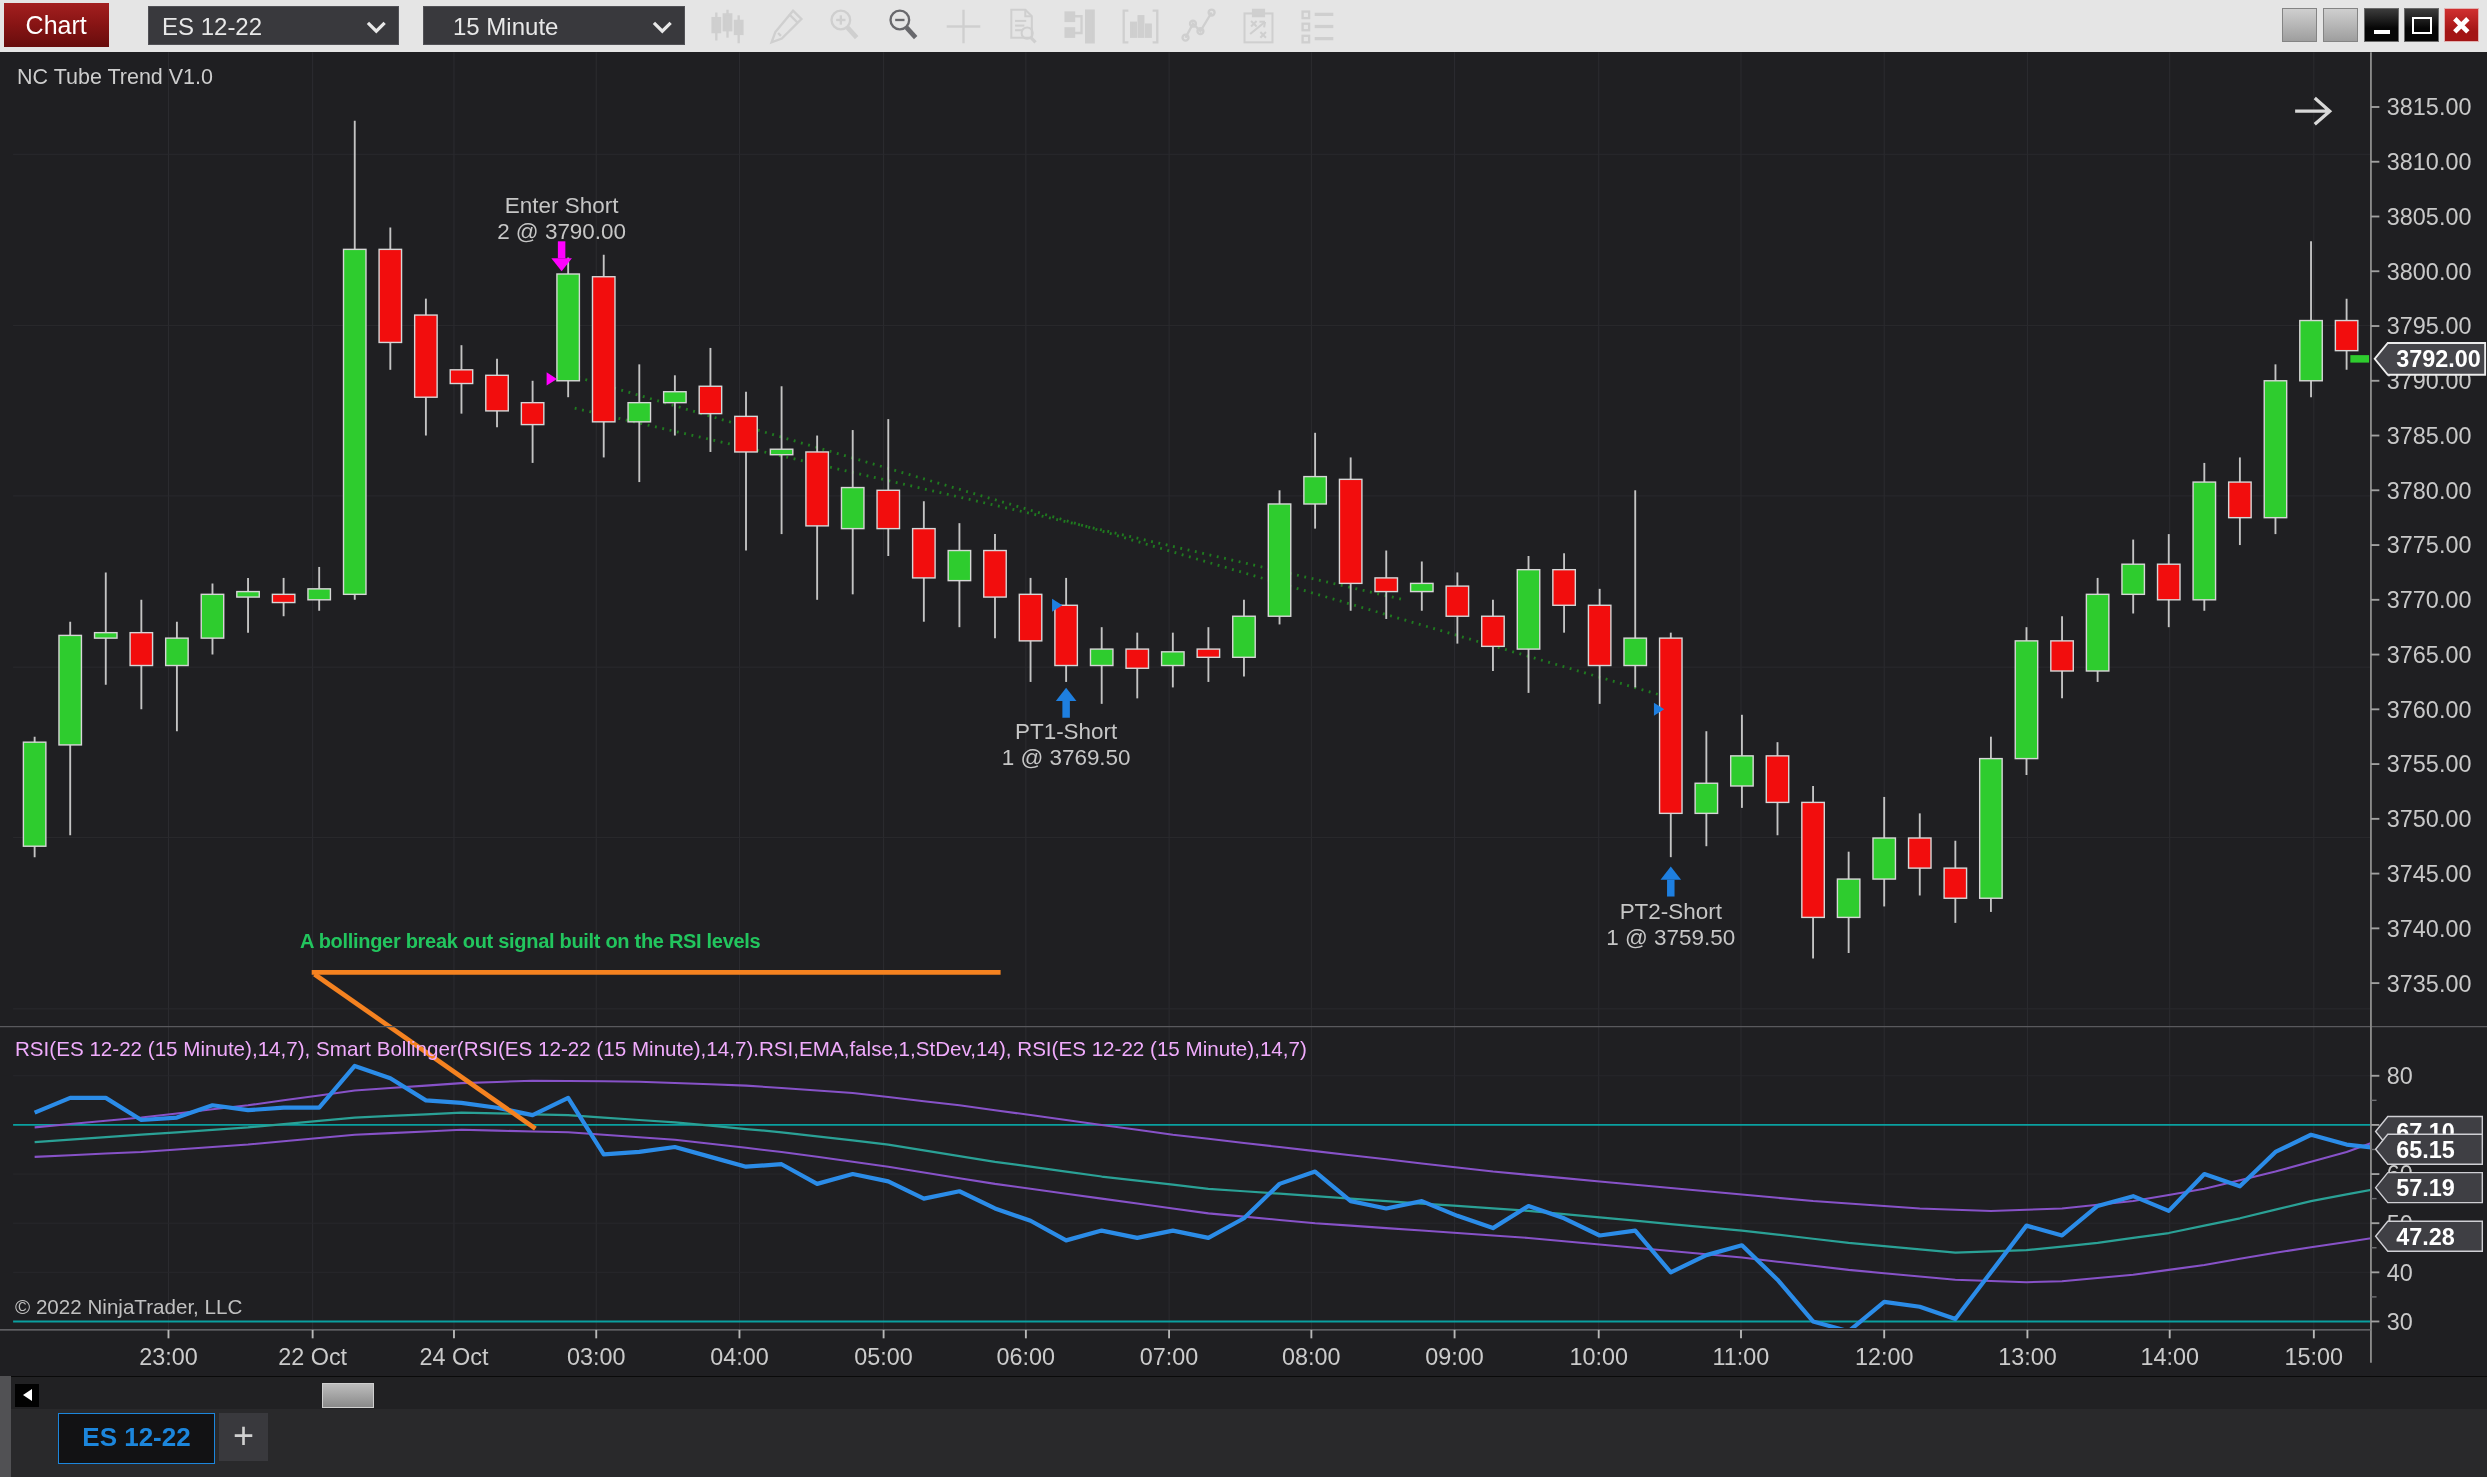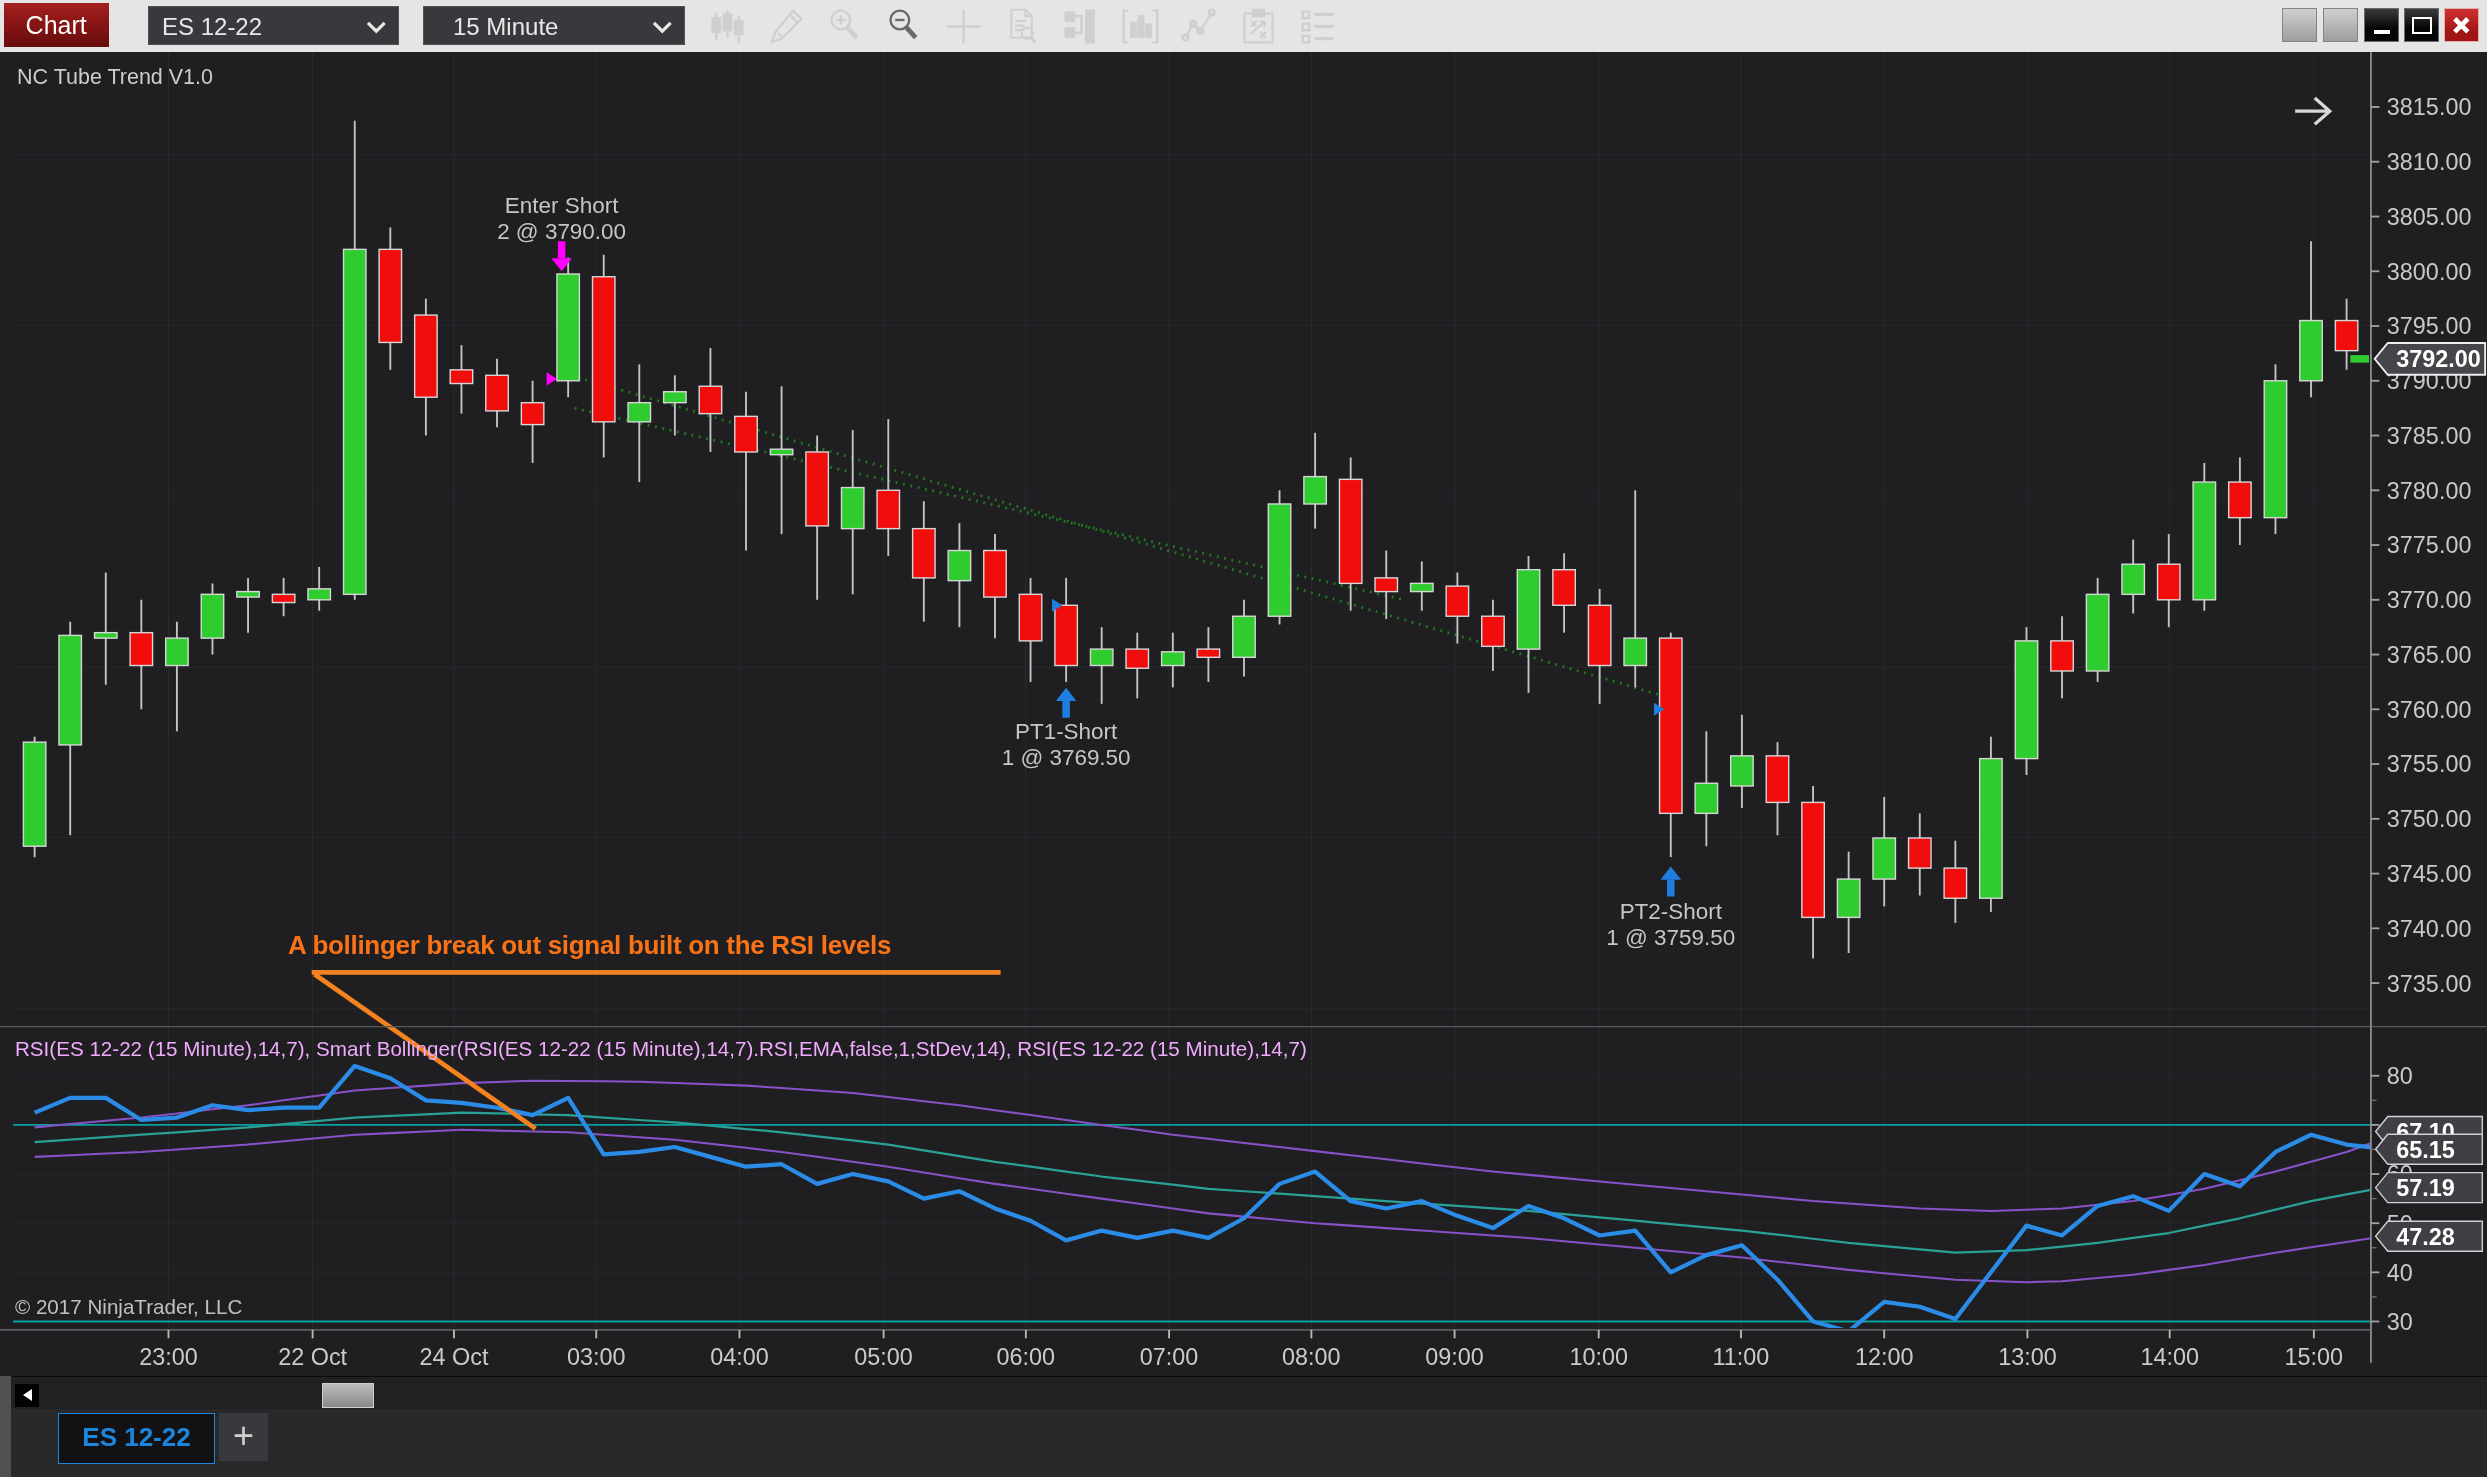--- a/index.html
+++ b/index.html
@@ -25,21 +25,21 @@
   .min-glyph{width:16px;height:3.7px;background:#fff;margin-top:13px;}
   .restore-glyph{width:16px;height:13px;border:2.8px solid #fff;}
   
   .chart-stage{position:absolute;left:0;top:52px;width:2487px;height:1324px;background:#1f1f22;}
   #chart{position:absolute;left:0;top:0;}
   #chart text{font-family:"Liberation Sans",sans-serif;}
   .ov{position:absolute;white-space:nowrap;text-align:center;}
   .study-label{left:17px;top:13px;font-size:21.5px;color:#cdcdcd;}
   .rsi-label{left:15px;top:985px;font-size:20.6px;color:#f0abfc;}
   .copyright{left:15px;top:1243px;font-size:20.6px;color:#c0c0c0;}
-  .callout-text{left:288px;top:878px;font-size:26px;font-weight:bold;letter-spacing:-0.3px;color:#f97316;}
+  .callout-text{left:300px;top:878px;font-size:20px;font-weight:bold;letter-spacing:-0.3px;color:#22c55e;}
   
   .scroll-strip{position:absolute;left:0;top:1376px;width:2487px;height:33px;background:#212123;border-top:0.9px solid #0a0a0a;}
   .edge-strip{position:absolute;left:0;top:1376px;width:11.2px;height:101px;background:#515154;}
   .hscroll-left{position:absolute;left:15px;top:6.6px;width:24px;height:23.4px;background:#020202;
       display:flex;align-items:center;justify-content:center;}
   .hscroll-left .tri{width:0;height:0;border-top:6.6px solid transparent;border-bottom:6.6px solid transparent;border-right:9.4px solid #fff;}
   .hscroll-thumb{position:absolute;left:322px;top:5.6px;width:52px;height:25px;
       background:linear-gradient(180deg,#bdbdbd 0%,#8a8a8a 100%);border:0.9px solid #cfcfcf;box-sizing:border-box;}
   .tab-strip{position:absolute;left:0;top:1409px;width:2487px;height:68px;background:#29292b;}
   .doc-tab{position:absolute;left:58px;top:3.7px;width:157px;height:51px;box-sizing:border-box;background:#121214;
@@ -488,21 +488,21 @@
           <text x="2560" y="1278" fill="#ffffff" font-size="25" font-weight="bold">57.19</text>
           <polygon points="2538,1321 2551,1305 2652,1305 2652,1337 2551,1337" fill="#3f3f44" stroke="#cfcfd4" stroke-width="1.5"></polygon>
           <text x="2560" y="1330" fill="#ffffff" font-size="25" font-weight="bold">47.28</text>
         </g>
         <g>
           <path d="M2452 119 H2488 M2473 105 L2489 119 L2473 133" stroke="#d8d8d8" stroke-width="3.5" fill="none"></path>
         </g>
       </svg>
     <div class="ov study-label">NC Tube Trend V1.0</div>
     <div class="ov rsi-label">RSI(ES 12-22 (15 Minute),14,7), Smart Bollinger(RSI(ES 12-22 (15 Minute),14,7).RSI,EMA,false,1,StDev,14), RSI(ES 12-22 (15 Minute),14,7)</div>
-    <div class="ov copyright">© 2017 NinjaTrader, LLC</div>
+    <div class="ov copyright">© 2022 NinjaTrader, LLC</div>
     <div class="ov callout-text">A bollinger break out signal built on the RSI levels</div>
   </div>
 
   <div class="scroll-strip">
     <div class="hscroll-left">
         <div class="tri"></div>
       </div>
     <div class="hscroll-thumb"></div>
   </div>
   <div class="tab-strip">

